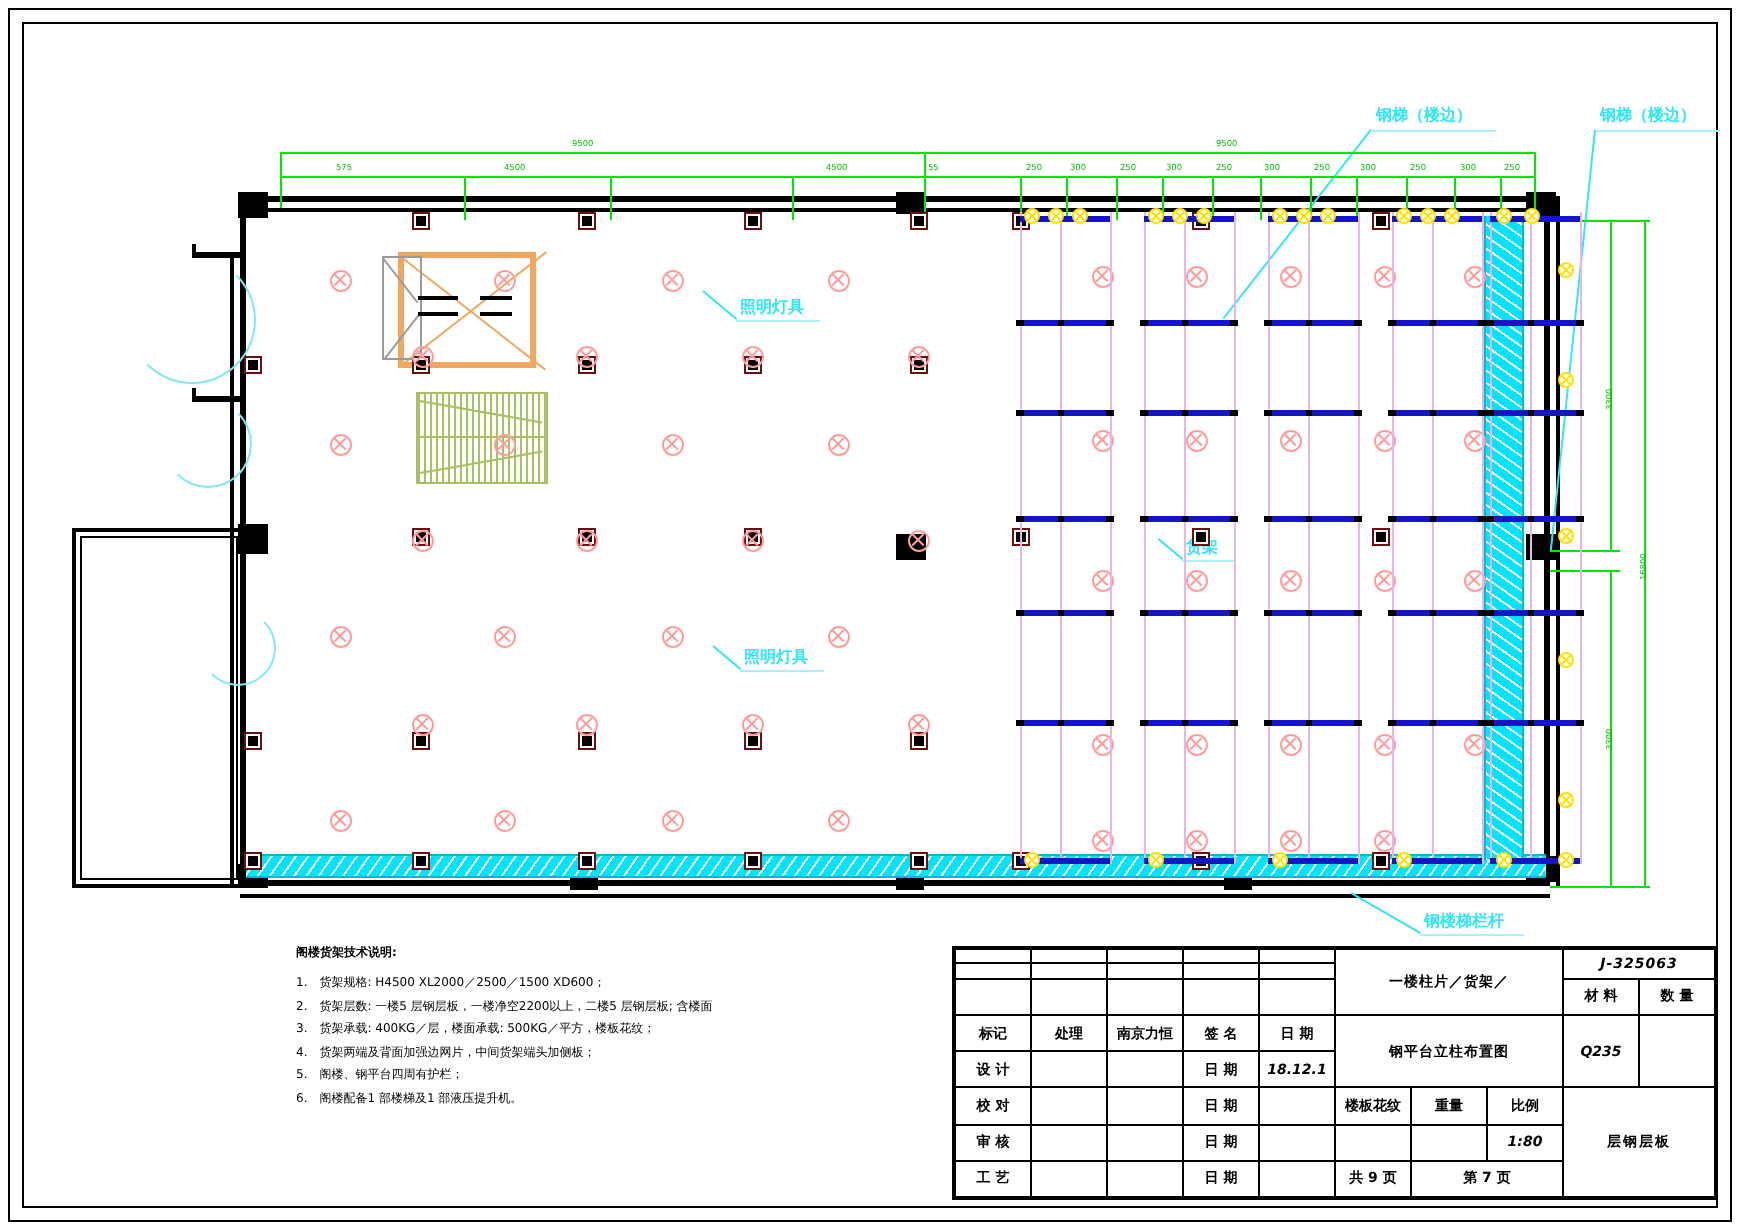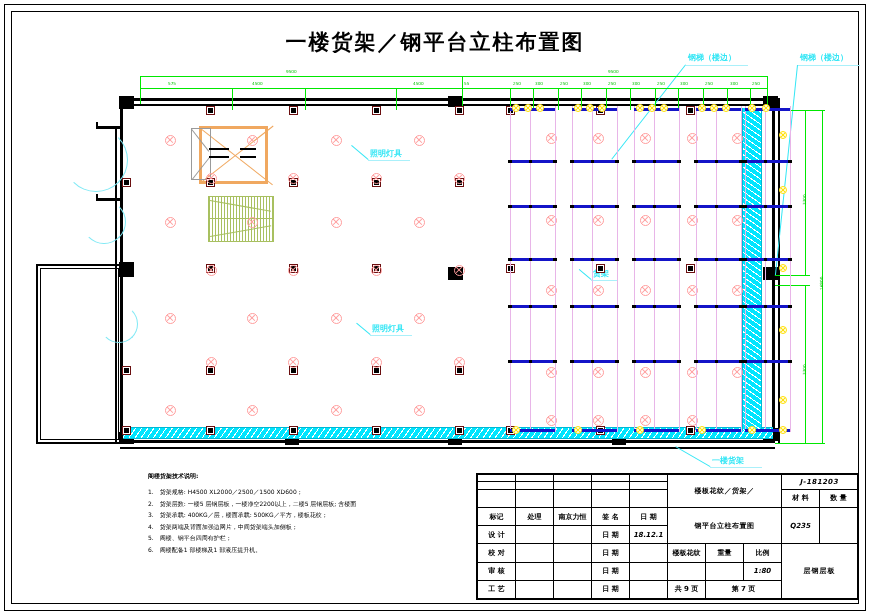--- a/index.html
+++ b/index.html
@@ -112,21 +112,20 @@
   td.t-blank{}
 </style>
 </head>
 <body>
 
 <div id="sheet">
 
   <div class="abs frame-outer"></div>
   <div class="abs frame-inner"></div>
 
-  <div class="abs dwg-title">一楼货架／钢平台立柱布置图</div>
 
   <div class="abs" id="plan" style="left:0;top:0;width:870px;height:470px;"></div>
 
   <div class="abs wall" style="left:120px;top:98px;width:655px;height:3px;"></div>
   <div class="abs wall-thin" style="left:120px;top:104px;width:655px;height:1.5px;"></div>
 
   <div class="abs wall" style="left:120px;top:98px;width:3px;height:345px;"></div>
   <div class="abs wall-thin" style="left:115px;top:128px;width:1.5px;height:315px;"></div>
 
   <div class="abs wall" style="left:772px;top:98px;width:3px;height:345px;"></div>
@@ -188,22 +187,22 @@
 
   <div class="abs" id="titleblock">
     <table>
       <tbody>
           <tr>
         <td rowspan="1" class="t-blank"></td>
         <td class="t-blank"></td>
         <td class="t-blank"></td>
         <td class="t-blank"></td>
         <td class="t-blank"></td>
-        <td rowspan="3" colspan="3" class="t-big">楼板花纹／货架／</td>
-        <td rowspan="2" colspan="2" class="t-code">J-181203</td>
+        <td rowspan="3" colspan="3" class="t-big">一楼柱片／货架／</td>
+        <td rowspan="2" colspan="2" class="t-code">J-325063</td>
       </tr>
       <tr>
         <td class="t-blank"></td>
         <td class="t-blank"></td>
         <td class="t-blank"></td>
         <td class="t-blank"></td>
         <td class="t-blank"></td>
       </tr>
       <tr>
         <td class="t-blank"></td>
@@ -288,21 +287,21 @@
   <div class="abs anno-lead" style="left:368px;top:160px;width:22px;transform:rotate(-140deg);"></div>
 
   <div class="abs anno-txt" style="left:372px;top:323px;">照明灯具</div>
   <div class="abs anno-ul" style="left:370px;top:335px;width:42px;"></div>
   <div class="abs anno-lead" style="left:370px;top:335px;width:18px;transform:rotate(-140deg);"></div>
 
   <div class="abs anno-txt" style="left:593px;top:268px;">货架</div>
   <div class="abs anno-ul" style="left:591px;top:280px;width:26px;"></div>
   <div class="abs anno-lead" style="left:591px;top:280px;width:16px;transform:rotate(-140deg);"></div>
 
-  <div class="abs anno-txt" style="left:712px;top:455px;">一楼货架</div>
+  <div class="abs anno-txt" style="left:712px;top:455px;">钢楼梯栏杆</div>
   <div class="abs anno-ul" style="left:710px;top:467px;width:52px;"></div>
   <div class="abs anno-lead" style="left:710px;top:467px;width:40px;transform:rotate(-150deg);"></div>
 
   <div class="abs dim-line" style="left:140px;top:76px;width:322px;height:1px;"></div>
   <div class="abs dim-txt" style="left:286px;top:69px;">9500</div>
 
   <div class="abs dim-line" style="left:462px;top:76px;width:305px;height:1px;"></div>
   <div class="abs dim-txt" style="left:608px;top:69px;">9500</div>
 
   <div class="abs dim-line" style="left:140px;top:88px;width:627px;height:1px;"></div>

